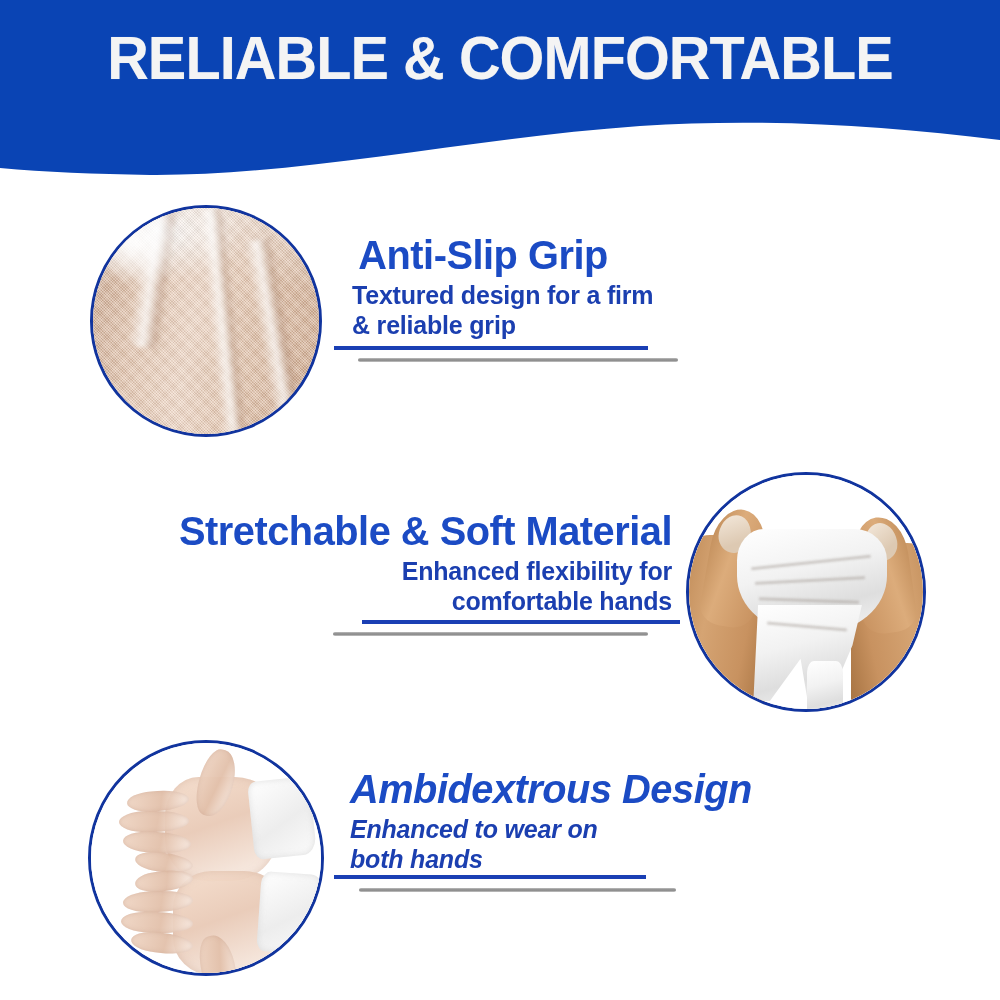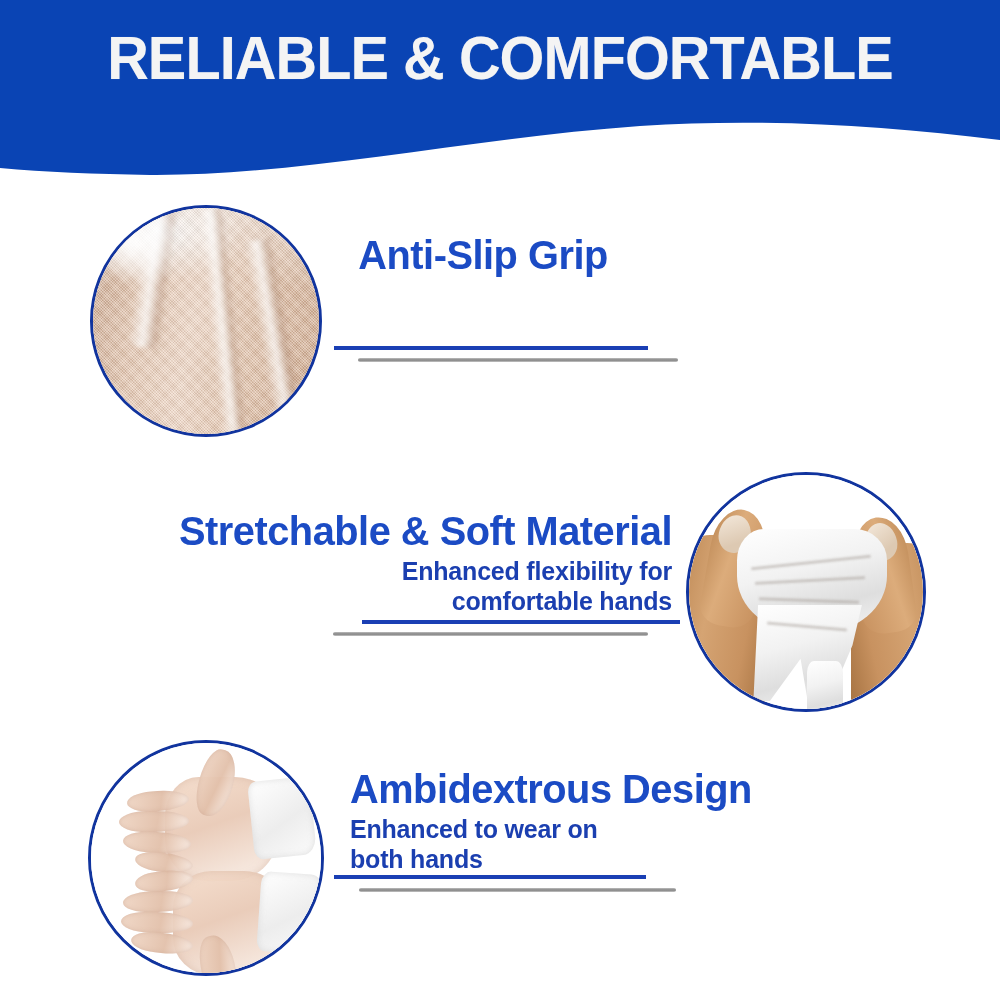--- a/index.html
+++ b/index.html
@@ -198,20 +198,22 @@
     <div class="feature-circle" style="left:90px; top:205px; width:232px; height:232px;">
       <div class="circle-art art-fabric"></div>
       <div class="fabric-fold" style="left:44px; top:-10px; width:34px; height:150px; transform:rotate(8deg);"></div>
       <div class="fabric-fold" style="left:118px; top:0px; width:26px; height:240px; transform:rotate(-6deg);"></div>
       <div class="fabric-fold" style="left:168px; top:30px; width:30px; height:210px; transform:rotate(-10deg);"></div>
       <div class="fabric-fold" style="left:4px; top:6px; width:90px; height:70px; border-radius:50%; background:radial-gradient(circle at 40% 40%, #ffffff 0%, rgba(255,255,255,0) 70%); filter:blur(3px);"></div>
     </div>
 
     <div class="feature-text align-left" style="left:352px; top:232px; width:420px;">
       <div class="feature-title">Anti-Slip Grip</div>
+      <div class="feature-sub">Textured design for a firm
+&amp; reliable grip</div>
     </div>
 
     <div class="rule-blue" style="left:334px; top:346px; width:314px;"></div>
     <div class="rule-gray" style="left:358px; top:358px; width:320px;"></div>
   </div>
 
   <div class="feature-block" style="left:0; top:0; width:800px; height:1000px; pointer-events:none;">
 
     <div class="feature-circle" style="left:686px; top:472px; width:240px; height:240px;">
       <div class="circle-art art-stretch"></div>
@@ -244,21 +246,21 @@
     <div class="feature-text align-right" style="left:72px; top:508px; width:600px;">
       <div class="feature-title" style="transform-origin:100% 50%;">Stretchable &amp; Soft Material</div>
       <div class="feature-sub">Enhanced flexibility for
 comfortable hands</div>
     </div>
 
     <div class="rule-blue" style="left:362px; top:620px; width:318px;"></div>
     <div class="rule-gray" style="left:333px; top:632px; width:315px;"></div>
   </div>
 
-  <div class="feature-block" style="left:0; top:0; width:1000px; height:1000px; pointer-events:none;">
+  <div class="feature-block" style="left:0; top:0; width:1000px; height:1000px; pointer-events:none;font-style:italic;">
 
     <div class="feature-circle" style="left:88px; top:740px; width:236px; height:236px;">
       <div class="circle-art art-hands"></div>
 
       <div class="gl-hand" style="left:74px; top:34px; width:112px; height:104px;
                   border-radius:30% 38% 42% 38% / 38% 34% 42% 40%;"></div>
       <div class="gl-finger" style="left:108px; top:6px; width:34px; height:68px; transform:rotate(16deg);"></div>
       <div class="gl-finger" style="left:36px; top:48px; width:62px; height:20px; transform:rotate(-4deg);"></div>
       <div class="gl-finger" style="left:28px; top:68px; width:70px; height:21px; transform:rotate(-1deg);"></div>
       <div class="gl-finger" style="left:32px; top:89px; width:68px; height:21px; transform:rotate(3deg);"></div>

